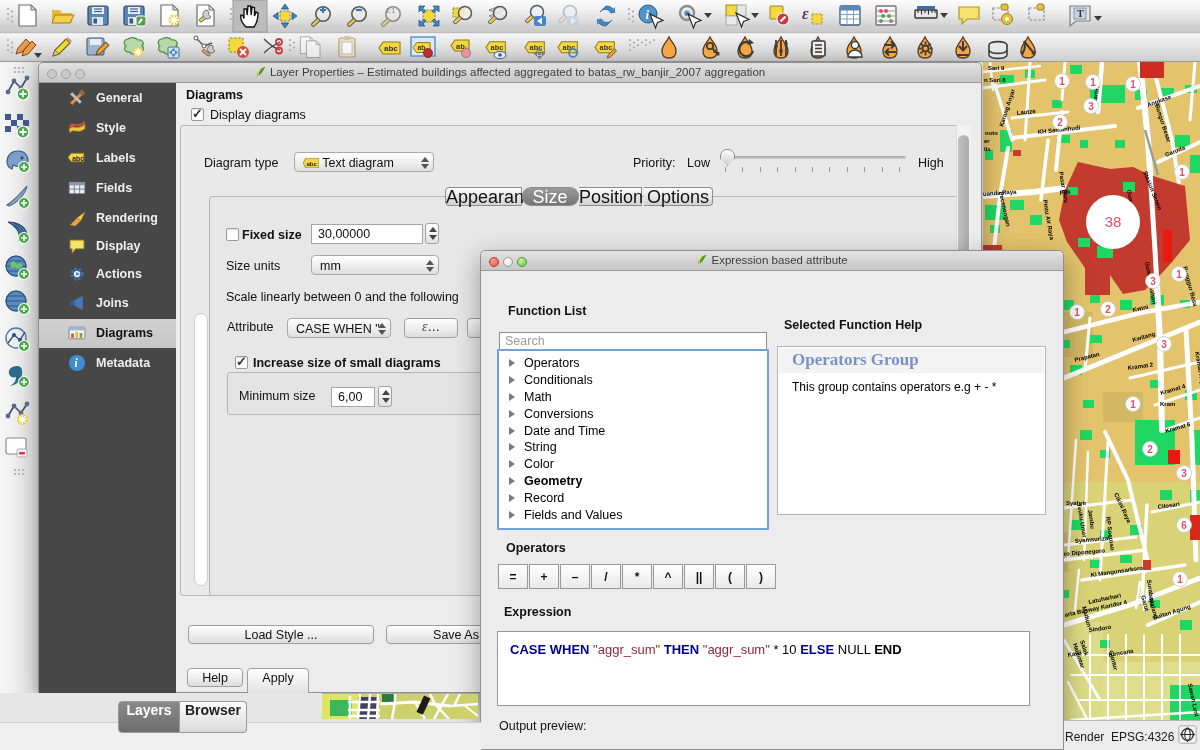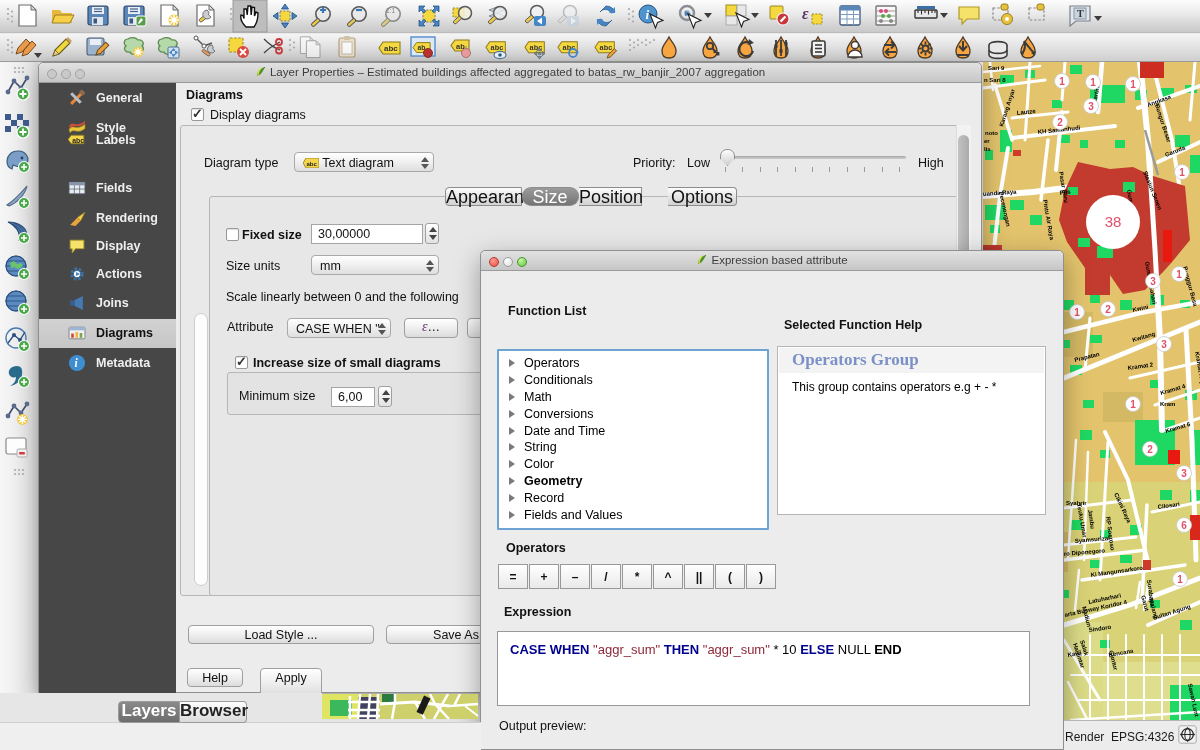--- a/index.html
+++ b/index.html
@@ -16,21 +16,21 @@
   border-bottom:1px solid #bcbcbc; }
 #tbar2 { left:0; top:34px; width:1200px; height:28px;
   background:linear-gradient(#f4f4f4,#e2e2e2 50%,#cfcfcf);
   border-bottom:1px solid #9a9a9a; }
 #lbar { left:0; top:62px; width:38px; height:650px;
   background:linear-gradient(90deg,#f6f6f6,#e9e9e9 80%,#dcdcdc); }
 
 
 #bottomleft { left:0; top:693px; width:322px; height:57px; background:#e6e6e6; }
 #statusleft { left:0; top:722px; width:481px; height:28px; background:#efefef; border-top:1px solid #cfcfcf;}
-.ptab { position:absolute; z-index:3; top:701px; height:22px; font-size:17px; text-align:center;
+.ptab { position:absolute; z-index:3; top:701px; height:32px; font-size:14px; text-align:center;
   line-height:17px; border:1px solid #9b9b9b; }
 #tab-layers { left:118px; width:62px; background:linear-gradient(#8a8a8a,#6d6d6d); color:#fff; border-radius:4px 0 0 4px; font-weight:bold;}
 #tab-browser { left:180px; width:67px; background:linear-gradient(#fdfdfd,#dadada); color:#222; border-left:none; border-radius:0 4px 4px 0; font-weight:bold;}
 
 #statusright { left:1064px; top:720px; width:136px; height:30px; background:#ececec; border-top:1px solid #b5b5b5; z-index:15; }
 #statusright .txt { position:absolute; left:1px; top:9px; font-size:12px; color:#1a1a1a; }
 #statusright .globe { position:absolute; right:3px; top:4px; width:19px; height:19px; border:1px solid #c0c0c0; border-radius:3px; background:#f5f5f5;}
 
 
 .win { position:absolute; border:1px solid #8f8f8f; border-radius:5px 5px 0 0;
@@ -913,21 +913,21 @@
           </svg>
           <span class="lbl">General</span>
         </div>
       <div class="sitem" style="top:31px;">
           <svg class="sicon" viewBox="0 0 17 17">
             <path d="M1 10 C4 4 8 12 16 5 L16 9 C9 15 5 8 2 13 Z" fill="#e8c63a" stroke="#a98e23" stroke-width=".6"></path>
             <path d="M1 7 C4 1 8 9 16 2 L16 4 C9 10 5 4 2 9 Z" fill="#d04f3a"></path>
           </svg>
           <span class="lbl">Style</span>
         </div>
-      <div class="sitem" style="top:43px;text-decoration:underline;">
+      <div class="sitem" style="top:61px;text-decoration:underline;">
           <svg class="sicon" viewBox="0 0 17 17">
             <path d="M3 4 h12 v8 h-12 l-3 -4 Z" fill="#f3d54b" stroke="#8d7a1e" stroke-width=".8"></path>
             <text x="4" y="11" font-size="6.5" font-weight="bold" fill="#222" font-family="Liberation Sans">abc</text>
           </svg>
           <span class="lbl">Labels</span>
         </div>
       <div class="sitem" style="top:91px;">
           <svg class="sicon" viewBox="0 0 17 17">
             <rect x="1" y="3" width="15" height="11" fill="#e9edf2" stroke="#55606e" stroke-width=".8"></rect>
             <rect x="1" y="3" width="15" height="3" fill="#8595aa"></rect>
@@ -1004,21 +1004,21 @@
       <div class="abs b13" style="left:511px; top:73px;">Low</div>
       <div class="abs" style="left:544px; top:73px; width:186px; height:3px; background:linear-gradient(#a8a8a8,#cfcfcf); border-radius:2px;"></div>
       <div class="abs" id="ticks" style="left:549px; top:84px; width:176px; height:5px;
         background-image:repeating-linear-gradient(90deg,#9a9a9a 0 1px,transparent 1px 17.4px);"></div>
       <div class="abs" style="left:544px; top:66px; width:15px; height:17px; background:linear-gradient(#fdfdfd,#cfcfcf); border:1px solid #8e8e8e; border-radius:7px 7px 2px 2px; clip-path:polygon(0 0,100% 0,100% 58%,50% 100%,0 58%);"></div>
       <div class="abs b13" style="left:742px; top:73px;">High</div>
 
       <div class="seg" style="left:269px; top:104px; width:77px; border-radius:4px 0 0 4px;">Appearance</div>
       <div class="seg sel" style="left:346px; top:104px; width:57px; border-left:none;">Size</div>
       <div class="seg" style="left:403px; top:104px; width:63px; border-left:none;">Position</div>
-      <div class="seg" style="left:492px; top:104px; width:69px; border-left:none; border-radius:0 4px 4px 0;">Options</div>
+      <div class="seg" style="left:468px; top:104px; width:69px; border-left:none; border-radius:0 4px 4px 0;">Options</div>
 
       <div class="gbox" style="left:33px; top:113px; width:750px; height:400px; background:#e7e7e7;"></div>
 
       <div class="checkbox" style="left:50px; top:145px;"></div>
       <div class="abs b13 bold" style="left:66px; top:145px;">Fixed size</div>
       <div class="tfield" style="left:135px; top:141px; width:112px; height:20px; padding:2px 0 0 6px;">30,00000</div>
       <div class="stepper" style="left:249px; top:140px;"></div>
 
       <div class="abs b13" style="left:50px; top:176px;">Size units</div>
       <div class="combo" style="left:135px; top:172px; width:128px;">
@@ -1045,37 +1045,38 @@
       <div class="stepper" style="left:202px; top:303px;"></div>
 
       <div class="abs" style="left:18px; top:230px; width:14px; height:273px; background:#fdfdfd; border:1px solid #cdcdcd; border-radius:7px;"></div>
 
       <div class="abs" style="left:780px; top:42px; width:15px; height:560px; background:#f2f2f2; border-left:1px solid #dcdcdc;"></div>
       <div class="abs" style="left:782px; top:52px; width:11px; height:126px; background:linear-gradient(90deg,#c2c2c2,#ababab); border-radius:6px;"></div>
 
       <div class="btn" style="left:12px; top:542px; width:186px; height:19px; line-height:18px;">Load Style ...</div>
       <div class="btn" style="left:210px; top:542px; width:140px; height:19px; line-height:18px;">Save As</div>
       <div class="btn" style="left:11px; top:585px; width:56px; height:19px; line-height:18px;">Help</div>
-      <div class="btn" style="left:84px; top:585px; width:62px; height:29px; line-height:18px;">Apply</div>
+      <div class="btn" style="left:71px; top:585px; width:62px; height:29px; line-height:18px;">Apply</div>
     </div>
   </div>
 
   <div class="win" id="expr">
     <div class="titlebar">
       <div class="tl" style="left:8px; background:radial-gradient(circle at 35% 30%,#ff9a8f,#ee4f43); border:1px solid #ad3a31;"></div>
       <div class="tl" style="left:22px; background:radial-gradient(circle at 35% 30%,#ffffff,#d9d9d9); border:1px solid #9d9d9d;"></div>
       <div class="tl" style="left:36px; background:radial-gradient(circle at 35% 30%,#c5f6a0,#59c93f); border:1px solid #4b9431;"></div>
       <div class="ttext" id="expr-title"><svg width="12" height="12" viewBox="0 0 12 12" style="vertical-align:-2px;">
             <path d="M2 10 C2 5 5 2 10 1 C8 5 7 8 3 10 Z" fill="#5a9e3c"></path>
             <path d="M10 1 L2 10" stroke="#3c7a28" stroke-width=".8"></path>
             <path d="M6 2 C4 4 3 7 3 10" stroke="#e8e83c" stroke-width="1.2" fill="none"></path>
           </svg> Expression based attribute</div>
     </div>
     <div id="expr-body" style="position:absolute; left:0; top:20px; right:0; bottom:0;">
       <div class="abs b13 bold" style="left:27px; top:33px;">Function List</div>
+      <div class="tfield" style="left:18px; top:61px; width:268px; height:18px; padding:1px 0 0 5px; color:#9a9a9a; border-color:#8f8f8f;">Search</div>
       <div class="abs" id="funclist" style="left:16px; top:78px; width:272px; height:181px; background:#fff; border:2px solid #6fa3d4; border-radius:1px;">
         <div class="treeitem" style="top:4px;">
             <span class="tri"></span>
             <span style="position:absolute; left:25px; top:1px;">Operators</span>
           </div>
         <div class="treeitem" style="top:21px;">
             <span class="tri"></span>
             <span style="position:absolute; left:25px; top:1px;">Conditionals</span>
           </div>
         <div class="treeitem" style="top:38px;">

